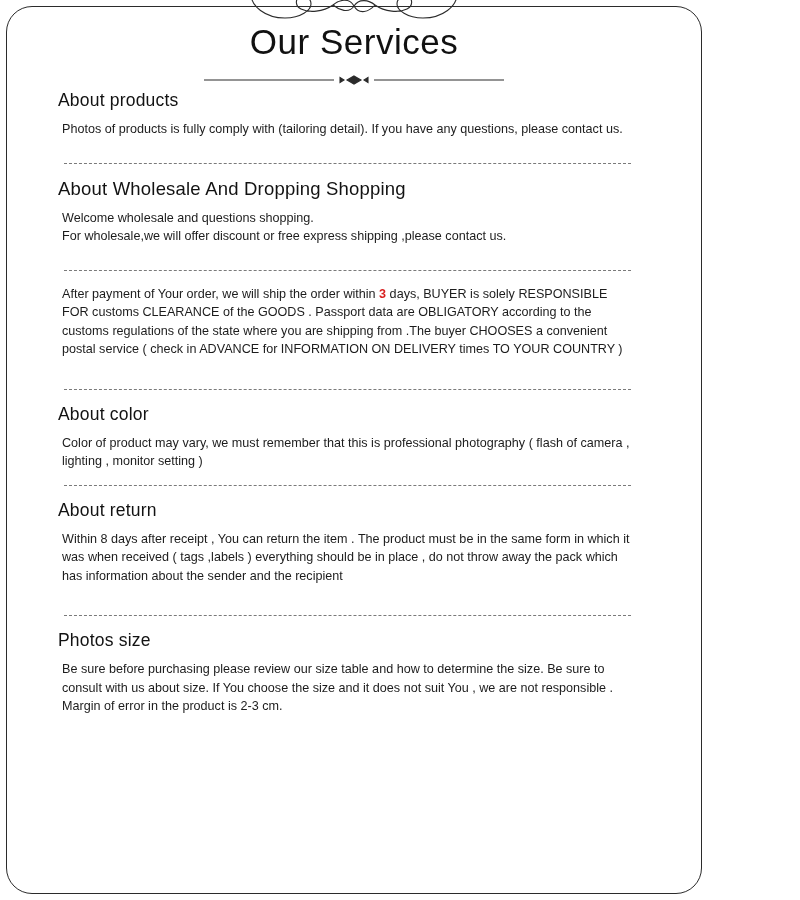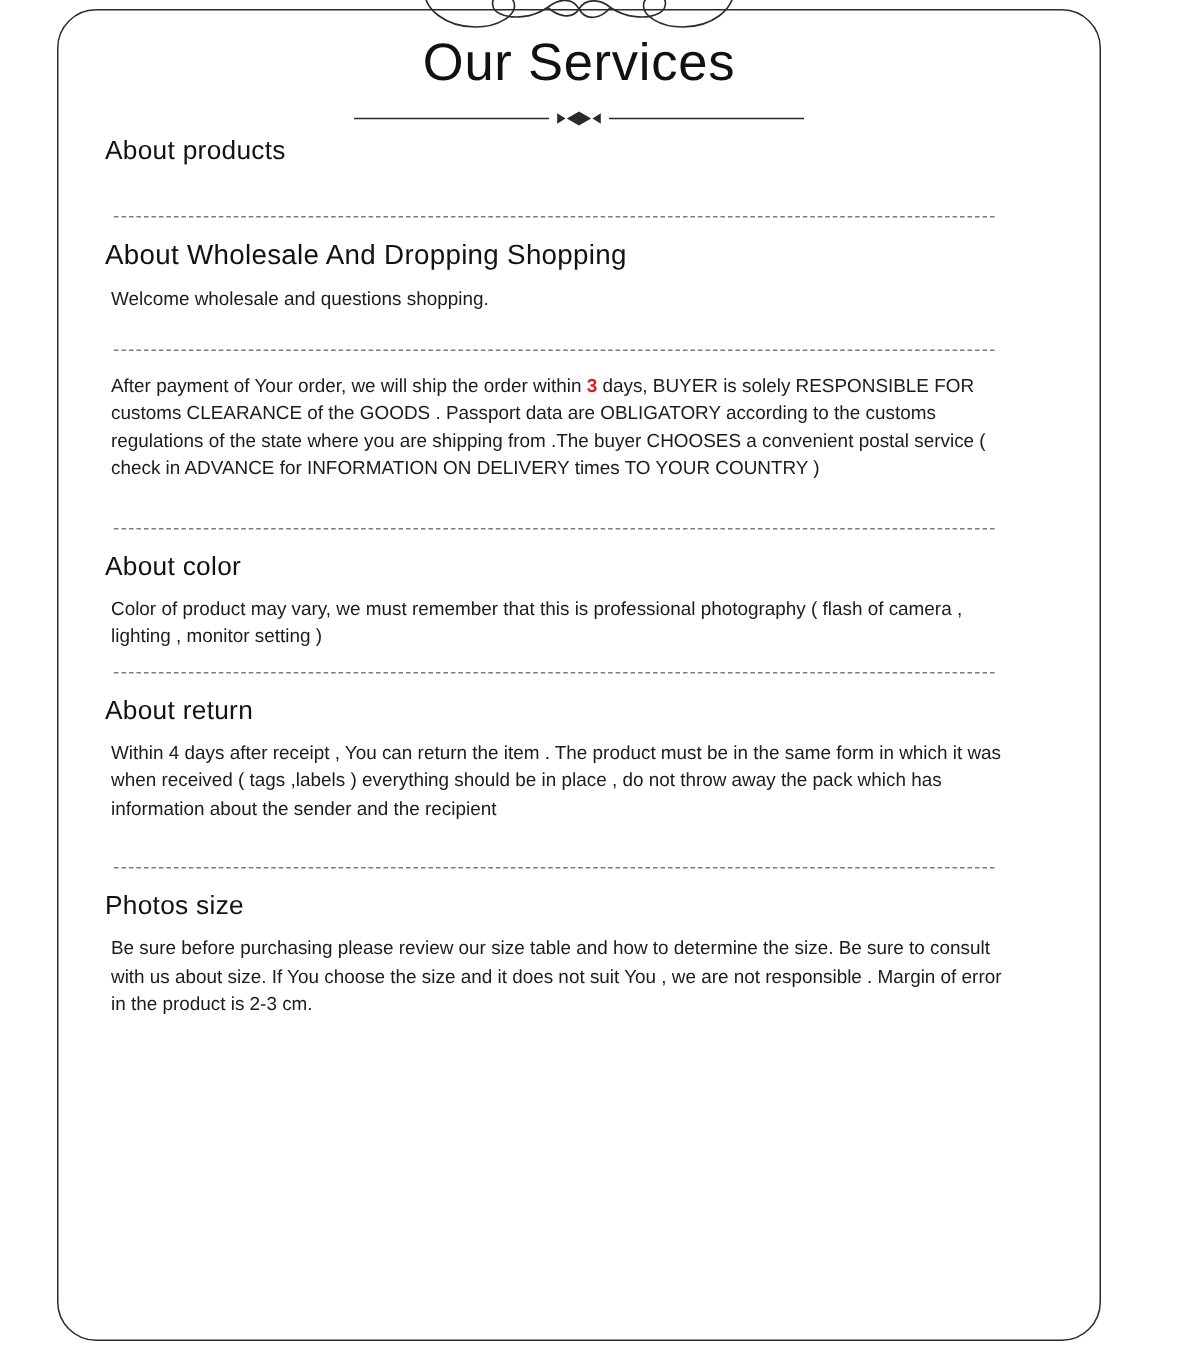--- a/index.html
+++ b/index.html
@@ -13,21 +13,20 @@
     font-family: "Liberation Sans", sans-serif;
     color: #1a1a1a;
     overflow: hidden;
   }
 
   .page {
     position: relative;
     width: 708px;
     height: 900px;
     box-sizing: border-box;
-    margin-left: 32px;
   }
 
   
   .frame {
     position: absolute;
     left: 6px;
     top: 6px;
     right: 6px;
     bottom: 6px;
     border: 1px solid #2b2b2b;
@@ -70,21 +69,21 @@
     transform: translateX(-50%);
     width: 300px;
     height: 10px;
   }
 
   .content {
     position: absolute;
     left: 0;
     top: 90px;
     right: 17px;
-    padding: 0 48px 0 32px;
+    padding: 0 48px 0 52px;
     box-sizing: border-box;
   }
 
   .section {
     margin-bottom: 0;
   }
 
   .sec-head {
     font-size: 17.5px;
     font-weight: normal;
@@ -156,28 +155,32 @@
           <polygon points="164,2.5 160,5 164,7.5"></polygon>
         </g>
       </svg>
     </div>
   </div>
 
   <div class="content">
 
     <div class="section">
       <div class="sec-head">About products</div>
+      <div class="sec-body">
+        <p>Photos of products is fully comply with (tailoring detail). If you have any questions, please contact us.</p>
+      </div>
     </div>
     <div class="sp-1"></div>
     <div class="dash"></div>
 
     <div class="section">
       <div class="sec-head bold">About Wholesale And Dropping Shopping</div>
       <div class="sec-body">
         <p>Welcome wholesale and questions shopping.</p>
+        <p>For wholesale,we will offer discount or free express shipping ,please contact us.</p>
       </div>
     </div>
     <div class="sp-1"></div>
     <div class="dash"></div>
 
     <div class="section">
       <div class="sec-body">
         <p id="shipping-line">After payment of Your order, we will ship the order within <span class="hl-red">3</span> days, BUYER is solely RESPONSIBLE FOR customs CLEARANCE of the GOODS . Passport data are OBLIGATORY according to the customs regulations of the state where you are shipping from .The buyer CHOOSES a convenient postal service ( check in ADVANCE for INFORMATION ON DELIVERY times TO YOUR COUNTRY )</p>
       </div>
     </div>
@@ -188,21 +191,21 @@
       <div class="sec-head">About color</div>
       <div class="sec-body">
         <p>Color of product may vary, we must remember that this is professional photography ( flash of camera , lighting , monitor setting )</p>
       </div>
     </div>
     <div class="dash"></div>
 
     <div class="section">
       <div class="sec-head">About return</div>
       <div class="sec-body">
-        <p>Within 4 days after receipt , You can return the item . The product must be in the same form in which it was when received ( tags ,labels ) everything should be in place , do not throw away the pack which has information about the sender and the recipient</p>
+        <p>Within 8 days after receipt , You can return the item . The product must be in the same form in which it was when received ( tags ,labels ) everything should be in place , do not throw away the pack which has information about the sender and the recipient</p>
       </div>
     </div>
     <div class="sp-2"></div>
     <div class="dash"></div>
 
     <div class="section">
       <div class="sec-head">Photos size</div>
       <div class="sec-body">
         <p>Be sure before purchasing  please review our size table and how to determine the size. Be sure to consult with us about size. If You choose the size and it does not suit You , we are not responsible . Margin of error in the product is 2-3 cm.</p>
       </div>

